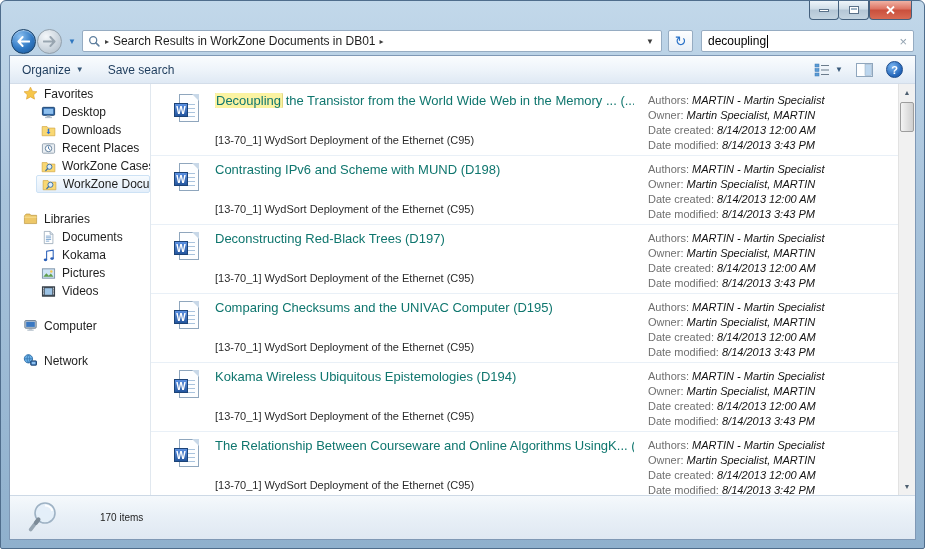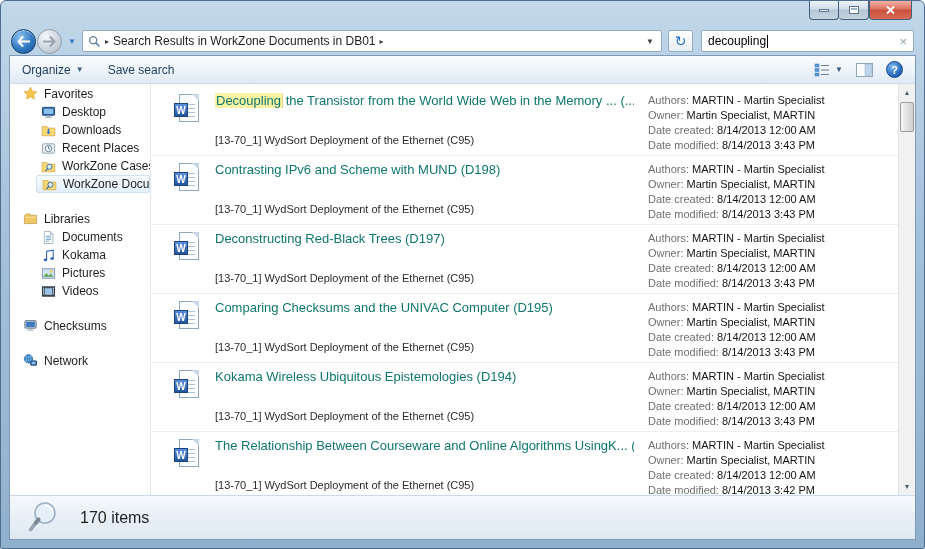--- a/index.html
+++ b/index.html
@@ -91,35 +91,35 @@
     background: linear-gradient(#5a8fe0,#24569e); border: 1px solid #1c4377; color: #fff;
     font-weight: bold; font-size: 10px; display: flex; align-items: center; justify-content: center; }
   .row-title { position: absolute; left: 64px; top: 6px; right: 264px; font-size: 13px;
     color: #0f766e; white-space: nowrap; overflow: hidden; }
   .hit { border-radius: 2px; padding: 0 1px; }
   .row-subtitle { position: absolute; left: 64px; bottom: 9px; font-size: 11px; color: #2b2b2b;
     white-space: nowrap; }
   .row-meta { position: absolute; left: 497px; top: 6px; width: 250px; font-size: 11px;
     line-height: 15px; white-space: nowrap; }
   .meta-label { color: #6f6f6f; }
-  .meta-value { color: #141414; }
+  .meta-value { color: #141414; font-style: italic; }
 
   
   .scrollbar { width: 17px; flex: 0 0 auto; background: #f1f1f1; border-left: 1px solid #e2e2e2;
     position: relative; }
   .scroll-arrow { position: absolute; left: 0; right: 0; height: 15px; display: flex;
     align-items: center; justify-content: center; font-size: 7px; color: #4d5f70; }
   .scroll-arrow.up { top: 1px; }
   .scroll-arrow.down { bottom: 1px; }
   .scroll-thumb { position: absolute; left: 1px; right: 1px; top: 18px; height: 30px;
     background: linear-gradient(90deg,#f4f4f4,#cfcfcf); border: 1px solid #9d9d9d; border-radius: 2px; }
 
   
   .statusbar { height: 44px; flex: 0 0 auto; display: flex; align-items: center; padding: 0 16px;
-    gap: 20px; font-size: 16px; color: #1e1e1e;
+    gap: 40px; font-size: 10px; color: #1e1e1e;
     background: linear-gradient(#f5f9fc,#e9f0f7 45%,#dfe8f2); border-top: 1px solid #cdd9e6; }
 </style>
 </head>
 <body>
 
 <div class="window">
 
   <div class="titlebar">
     <div class="win-controls">
       <div class="win-btn">
@@ -333,21 +333,21 @@
           <div class="sb-group">
             <div class="sb-row sb-group-row">
               <span class="sb-icon">
                 <svg width="15" height="15" viewBox="0 0 16 16">
                   <rect x="2" y="2.8" width="12" height="8" rx="0.8" fill="#c3cfdb" stroke="#5e7184"></rect>
                   <rect x="3.4" y="4.1" width="9.2" height="5.4" fill="#3a78c2"></rect>
                   <rect x="6.3" y="10.8" width="3.4" height="1.5" fill="#93a1af"></rect>
                   <rect x="4.6" y="12.3" width="6.8" height="1.3" fill="#b3bfca"></rect>
                 </svg>
               </span>
-              <span>Checksums</span>
+              <span>Computer</span>
             </div>
           </div>
           <div class="sb-group">
             <div class="sb-row sb-group-row">
               <span class="sb-icon">
                 <svg width="15" height="15" viewBox="0 0 16 16">
                   <circle cx="5.8" cy="6.2" r="4.4" fill="#6cb2e8" stroke="#2e6da6"></circle>
                   <path d="M1.6 6.2h8.4M5.8 1.9c-1.9 2.6-1.9 6 0 8.6M5.8 1.9c1.9 2.6 1.9 6 0 8.6" fill="none" stroke="#2e6da6" stroke-width="0.7"></path>
                   <rect x="8.2" y="8.4" width="6.2" height="4.6" rx="0.6" fill="#2f66a8" stroke="#1d4470"></rect>
                   <rect x="9.3" y="9.4" width="4" height="2.6" fill="#8ec0ee"></rect>

